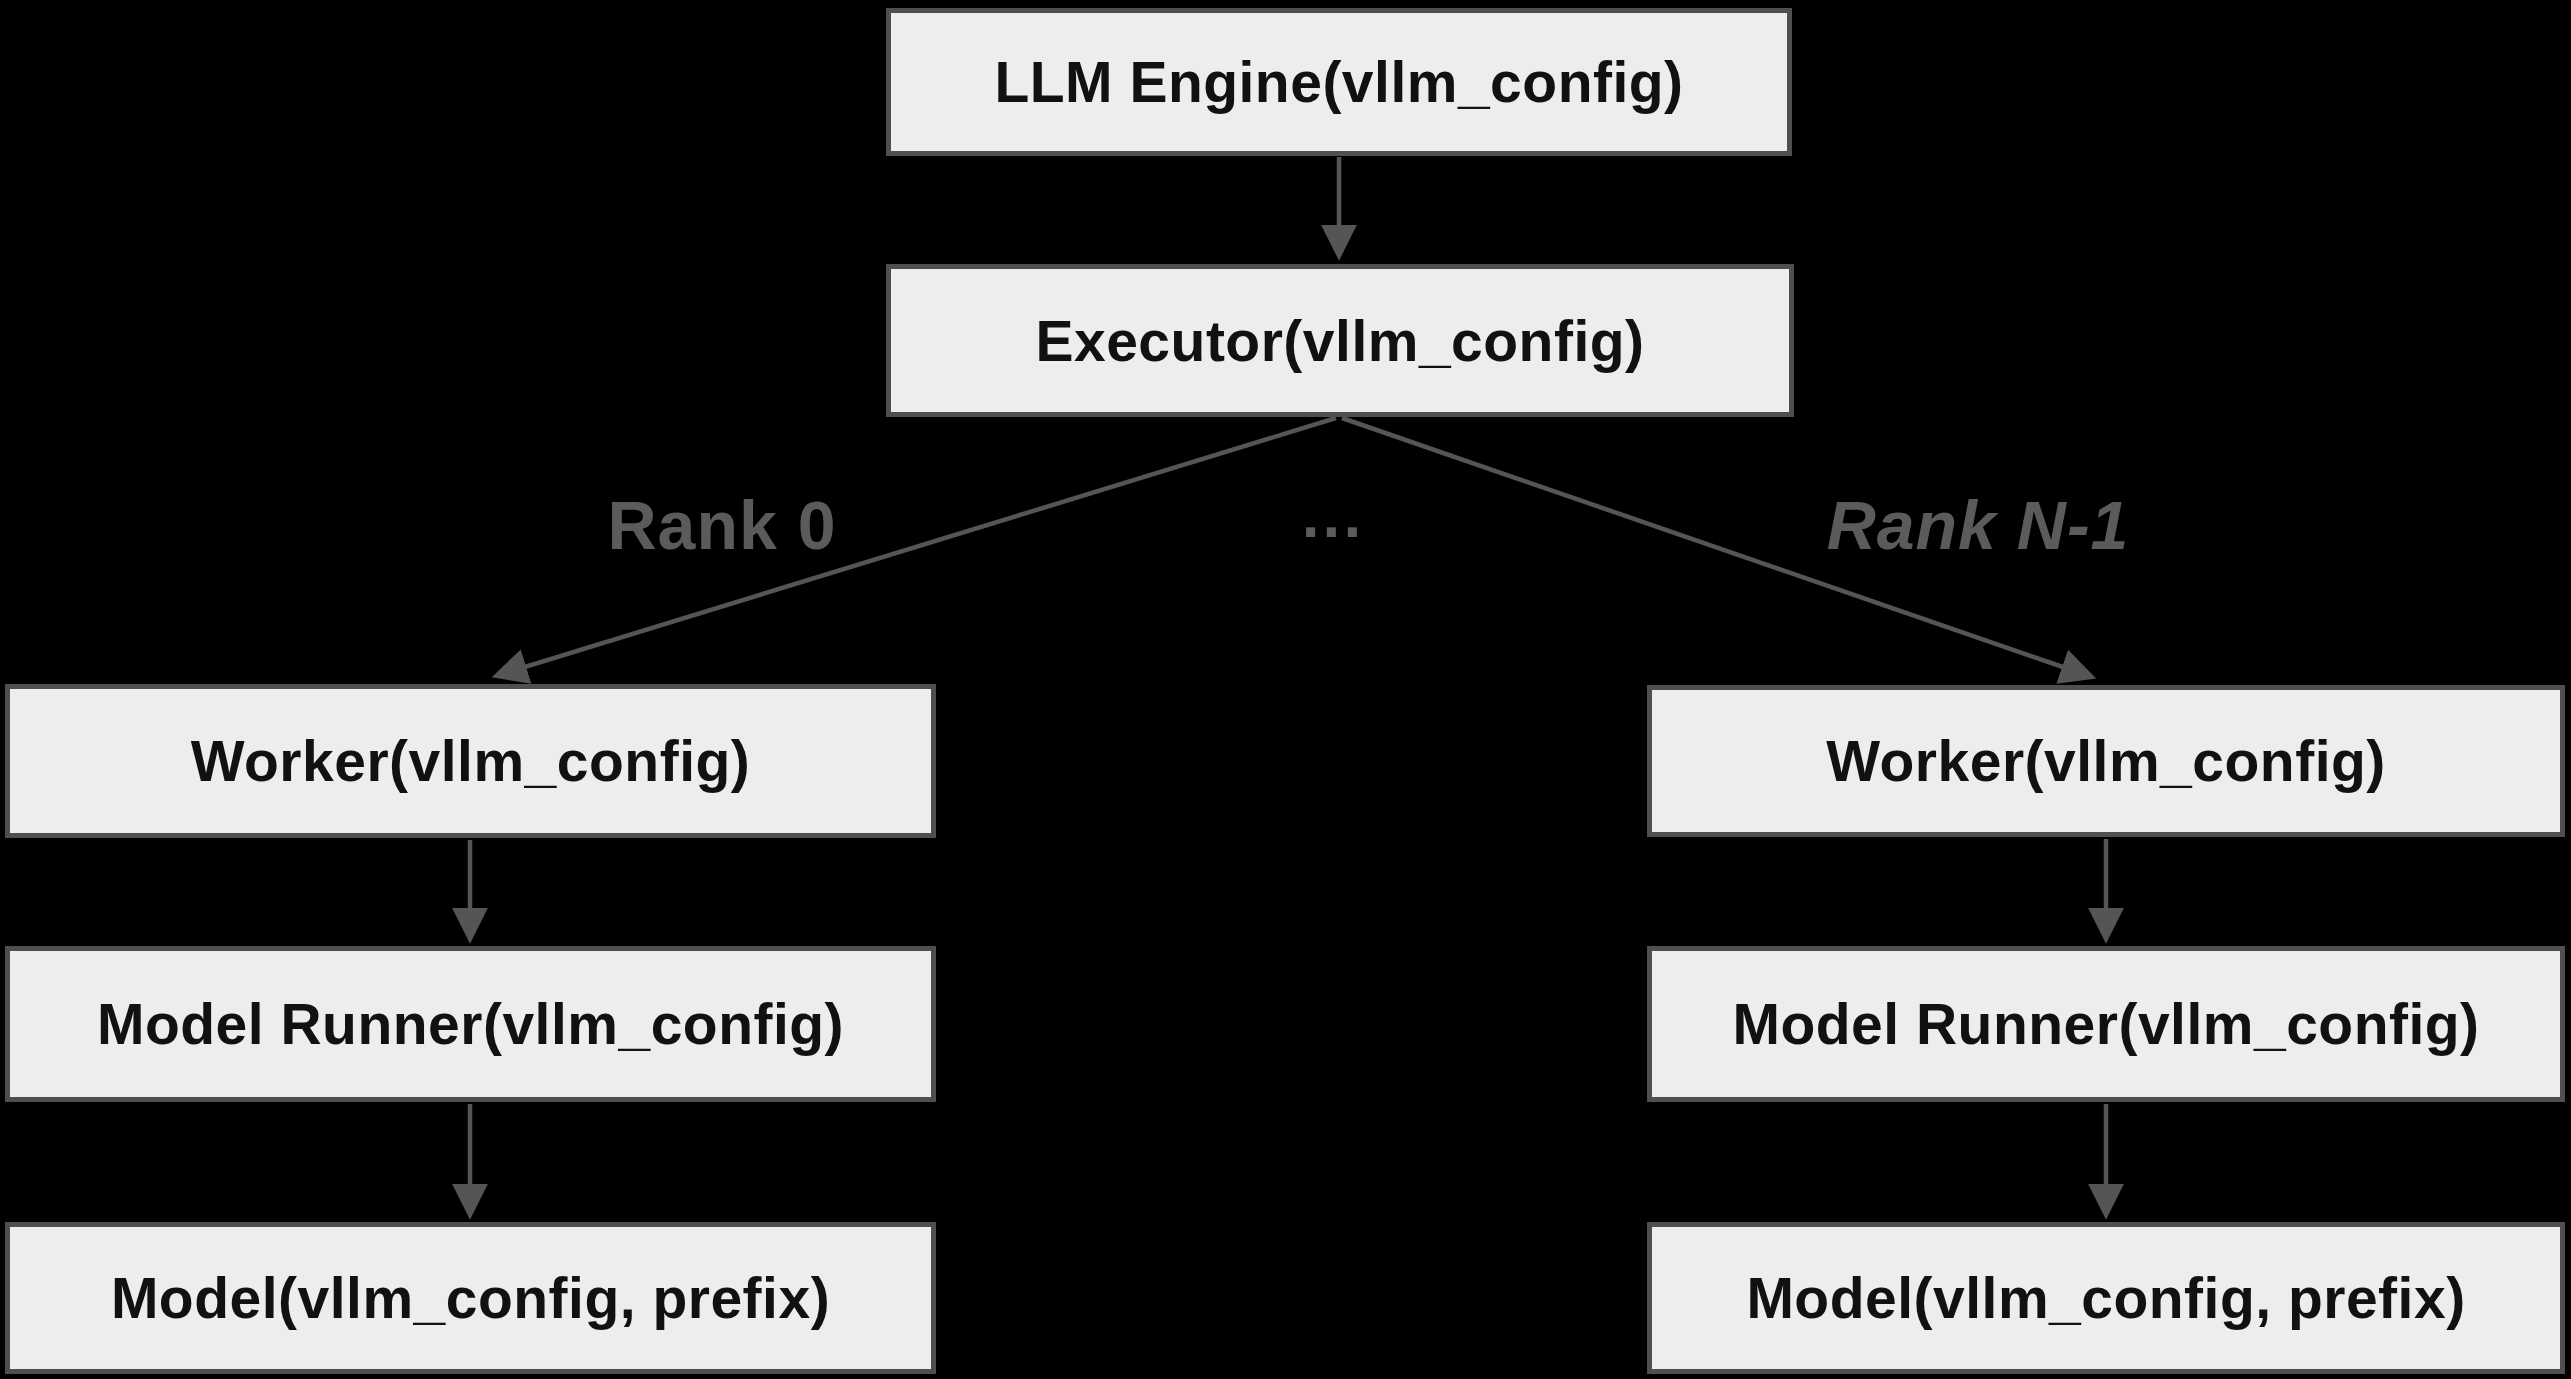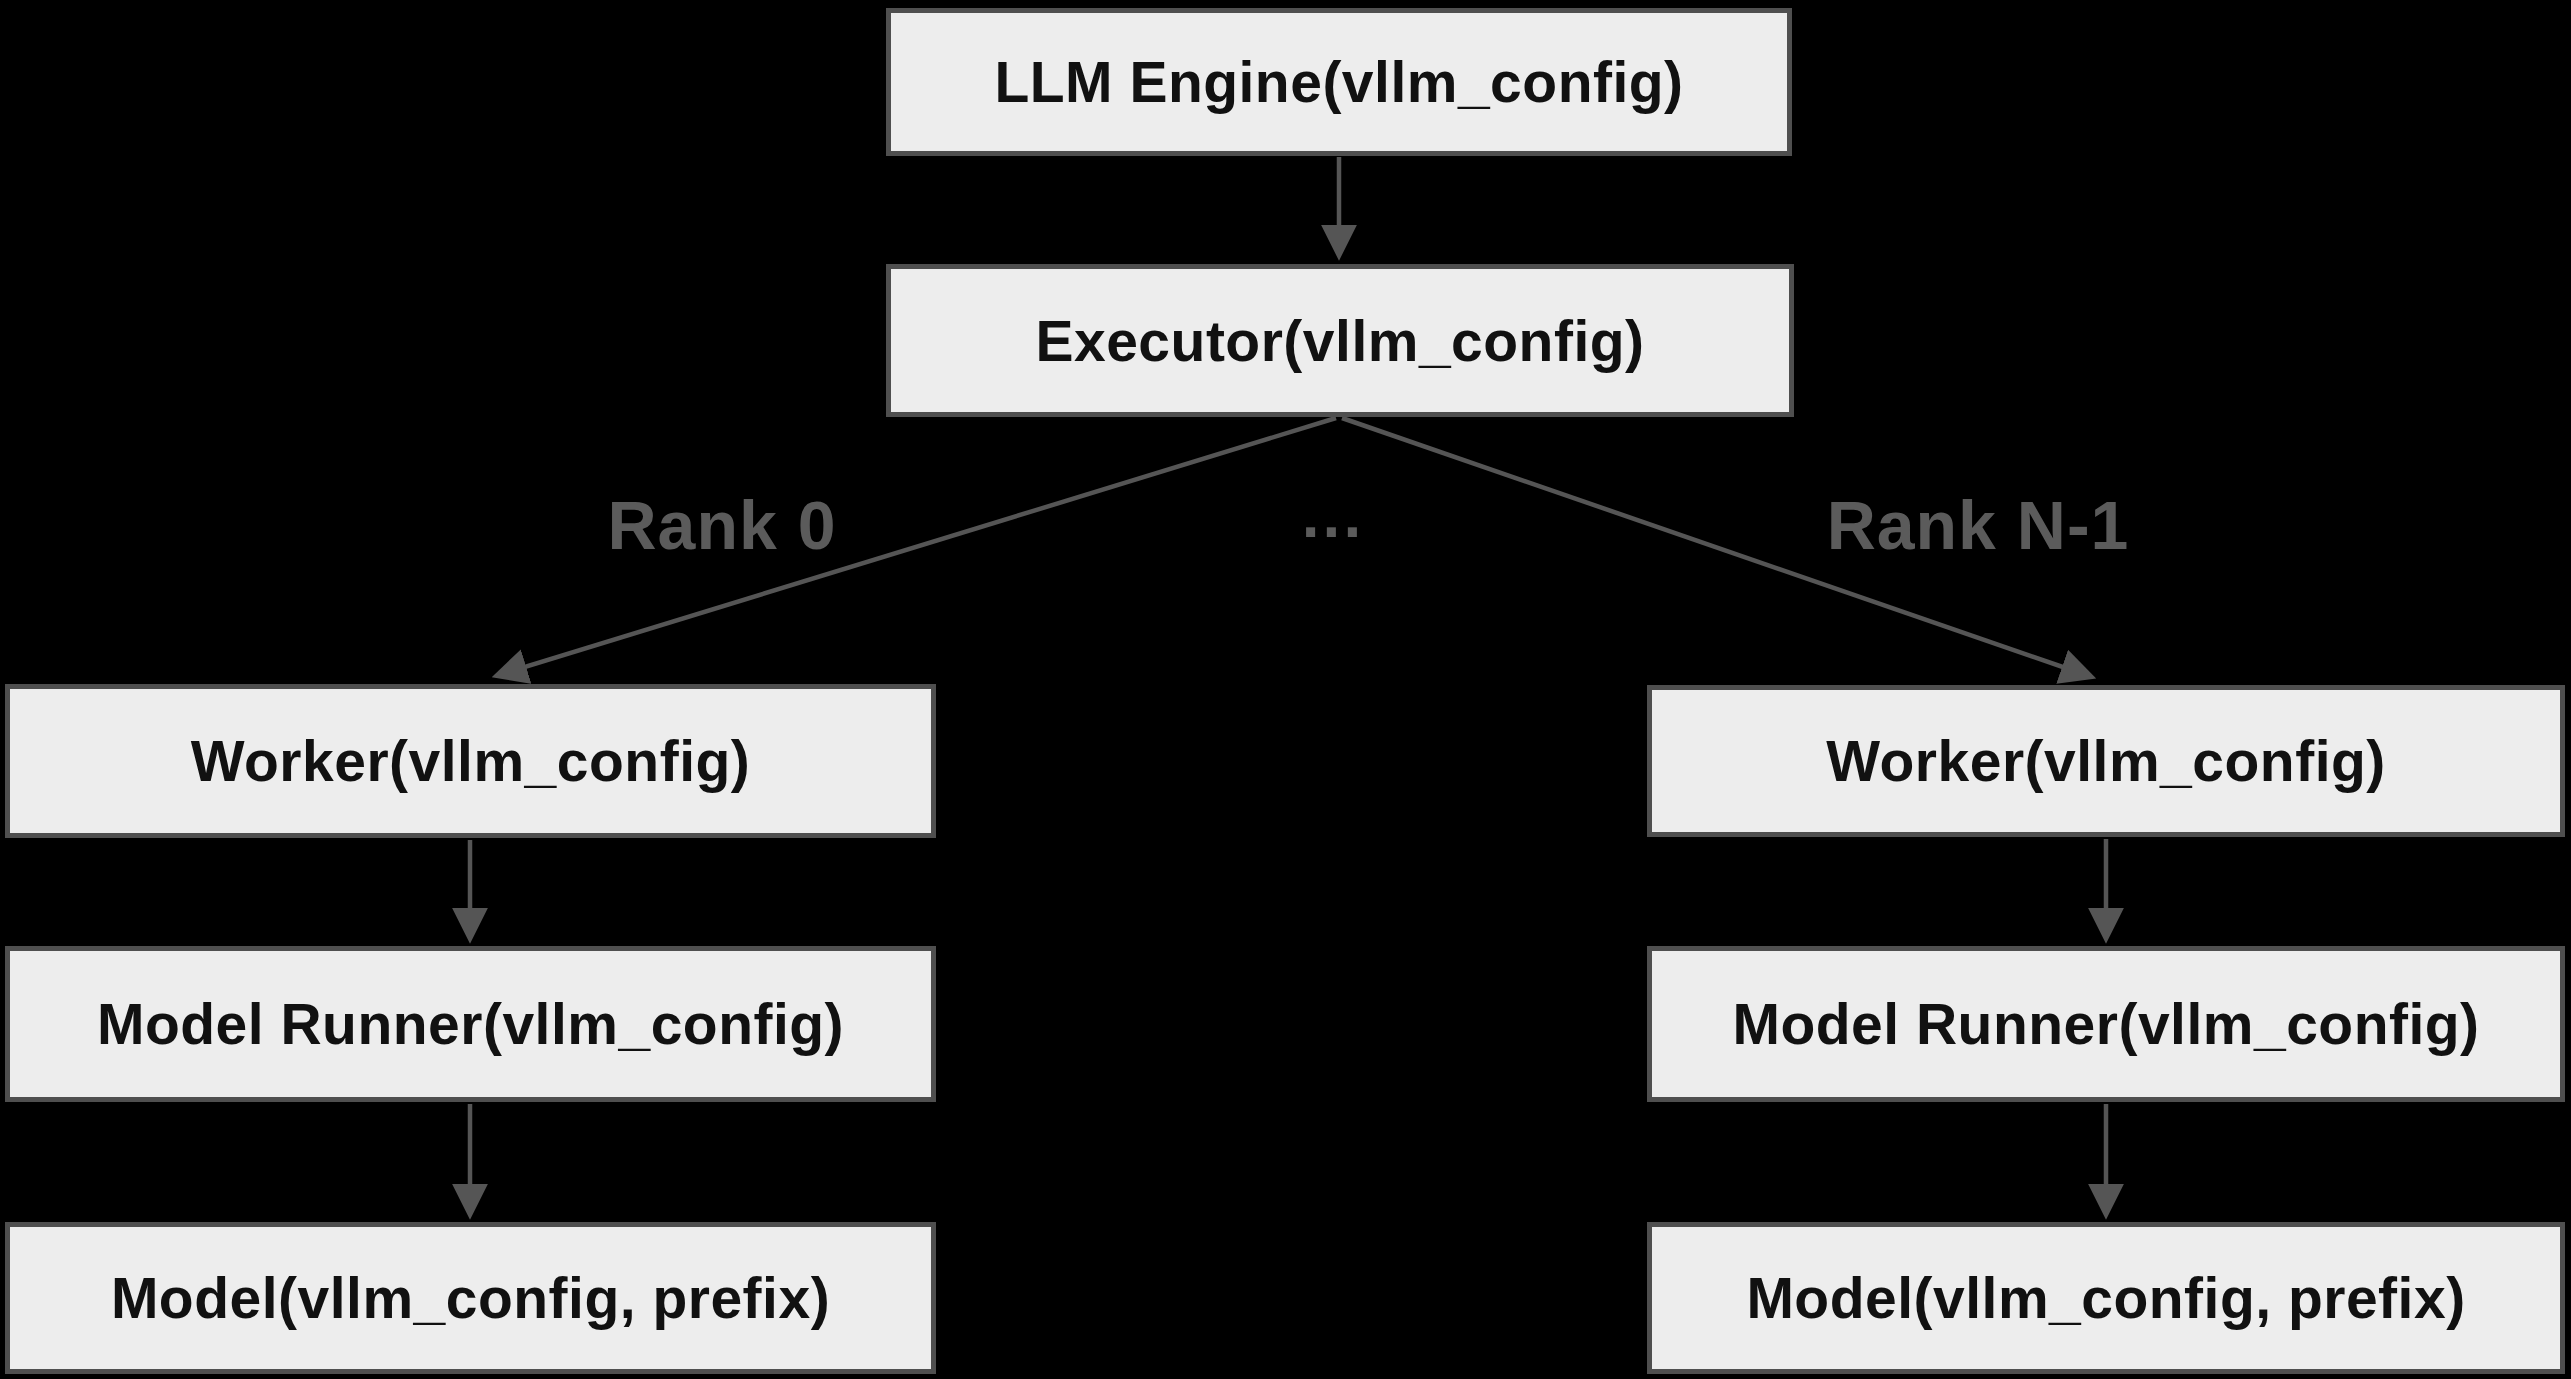--- a/index.html
+++ b/index.html
@@ -50,21 +50,21 @@
     position: absolute;
     transform: translateX(-50%);
     font-size: 68px;
     font-weight: 700;
     color: #5b5b5b;
     white-space: nowrap;
     letter-spacing: 1px;
   }
   #lbl-rank0 { left: 722px;  top: 486px; }
   #lbl-dots  { left: 1333px; top: 478px; font-size: 64px; letter-spacing: 3px; }
-  #lbl-rankn { left: 1978px; top: 486px; }
+  #lbl-rankn { left: 1978px; top: 486px; font-style: italic; }
 </style>
 </head>
 <body>
 
 <div id="canvas">
 
   <svg id="edges-svg" viewBox="0 0 2571 1379" xmlns="http://www.w3.org/2000/svg">
     <defs>
       <marker id="arrow" viewBox="0 0 10 10" refX="7" refY="5" markerWidth="8" markerHeight="8" orient="auto-start-reverse">
         <path d="M 0 0 L 10 5 L 0 10 z" fill="#555555"></path>

